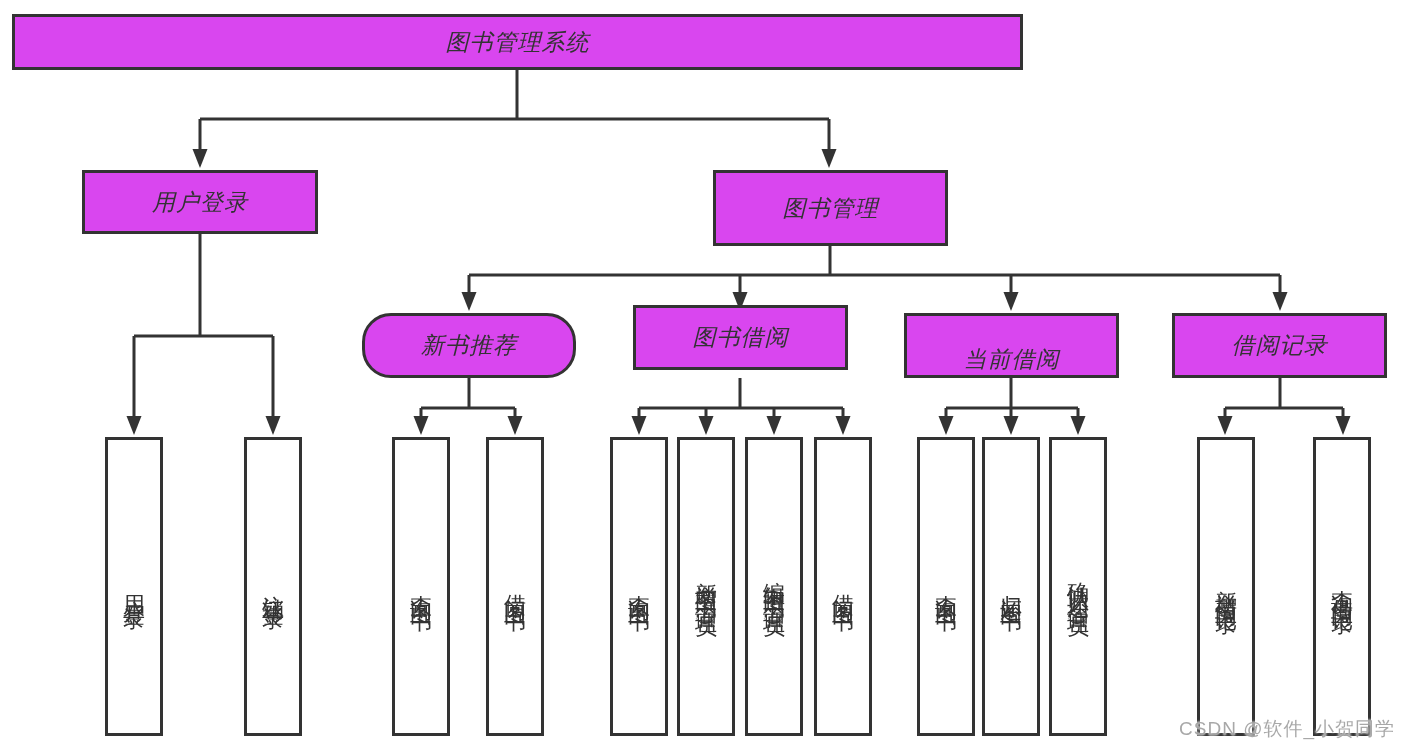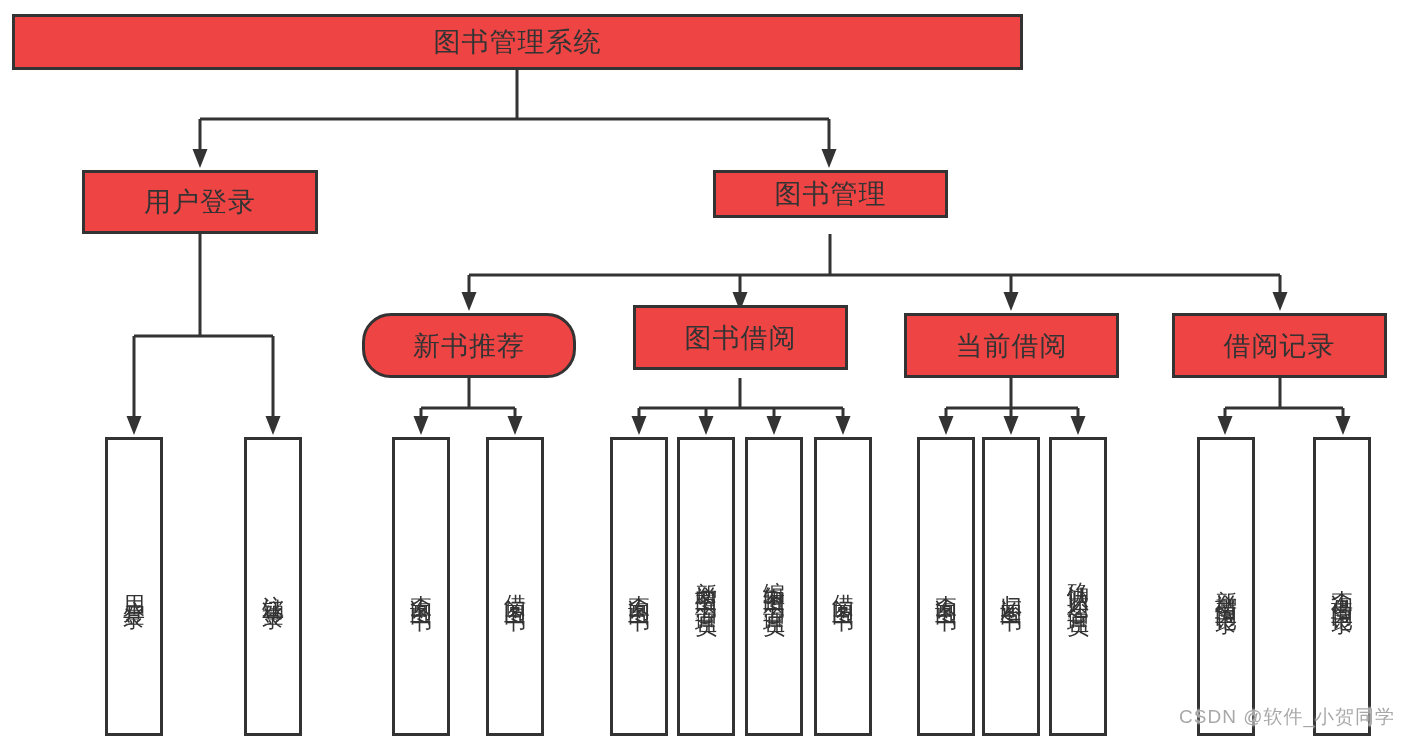--- a/index.html
+++ b/index.html
@@ -12,29 +12,30 @@
     overflow: hidden;
   }
   #connectors {
     position: absolute;
     left: 0; top: 0;
     width: 1405px; height: 747px;
   }
   .box {
     position: absolute;
     box-sizing: border-box;
-    background: #ef4444;
+    background: #d946ef;
     border: 3px solid #333333;
     display: flex;
     align-items: center;
     justify-content: center;
     color: #333333;
-    font-size: 27px;
+    font-size: 23px;
     letter-spacing: 1px;
     white-space: nowrap;
+    font-style: italic;
   }
   .leafbox {
     position: absolute;
     box-sizing: border-box;
     background: #ffffff;
     border: 3px solid #333333;
     display: flex;
     align-items: center;
     justify-content: center;
     color: #333333;
@@ -43,21 +44,21 @@
     writing-mode: vertical-rl;
     text-orientation: mixed;
     font-size: 22px;
     letter-spacing: 5px;
     line-height: 1;
     color: #333333;
   }
   #watermark {
     position: absolute;
     right: 10px;
-    bottom: 17px;
+    bottom: 5px;
     font-size: 19px;
     color: rgba(153,153,153,0.85);
     text-shadow: 0 0 3px #ffffff, 0 0 2px #ffffff;
     letter-spacing: 1px;
     z-index: 5;
   }
   svg path { stroke: #333333; stroke-width: 3; fill: none; }
   svg polygon { fill: #333333; stroke: none; }
 </style>
 </head>
@@ -108,31 +109,31 @@
     </g>
   </svg>
 
   <div class="box" style="left:12px; top:14px; width:1011px; height:56px;">
     <span>图书管理系统</span>
   </div>
 
   <div class="box" style="left:82px; top:170px; width:236px; height:64px;">
     <span>用户登录</span>
   </div>
-  <div class="box" style="left:713px; top:170px; width:235px; height:48px;">
+  <div class="box" style="left:713px; top:170px; width:235px; height:76px;">
     <span>图书管理</span>
   </div>
 
   <div class="box" style="left:362px; top:313px; width:214px; height:65px;border-radius:29px;">
     <span>新书推荐</span>
   </div>
   <div class="box" style="left:633px; top:305px; width:215px; height:65px;">
     <span>图书借阅</span>
   </div>
-  <div class="box" style="left:904px; top:313px; width:215px; height:65px;">
+  <div class="box" style="left:904px; top:313px; width:215px; height:65px;align-items:flex-end;">
     <span>当前借阅</span>
   </div>
   <div class="box" style="left:1172px; top:313px; width:215px; height:65px;text-align:center;">
     <span>借阅记录</span>
   </div>
 
   <div class="leafbox" style="left:105px; top:437px; width:58px; height:299px;">
     <span class="vtext">用户登录</span>
   </div>
   <div class="leafbox" style="left:244px; top:437px; width:58px; height:299px;">

